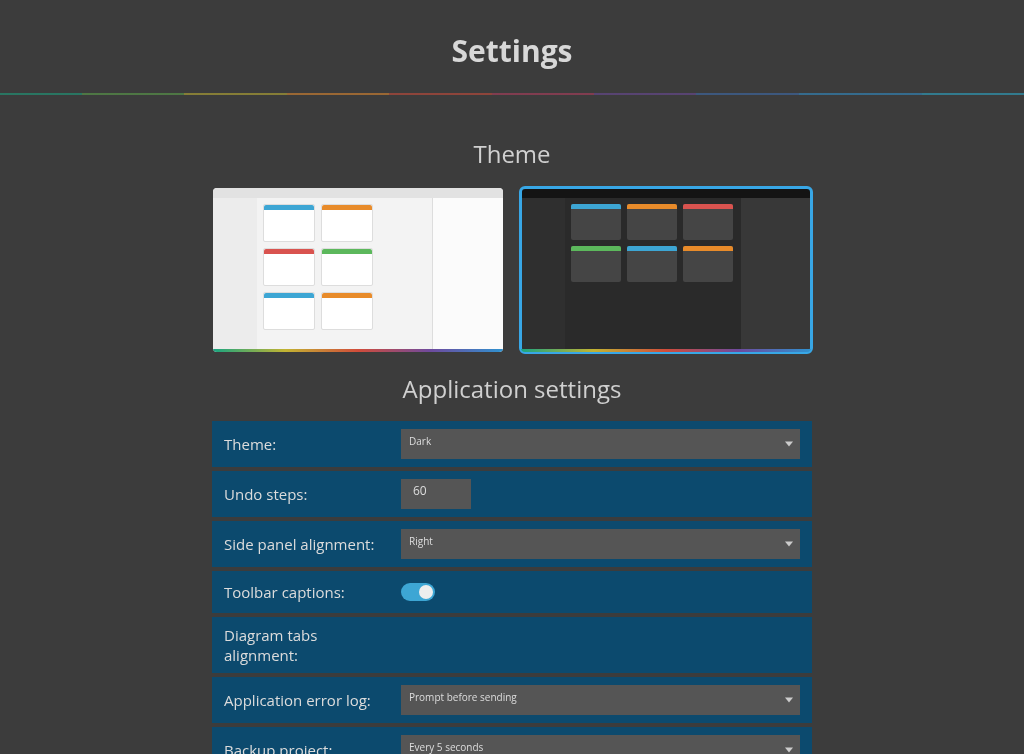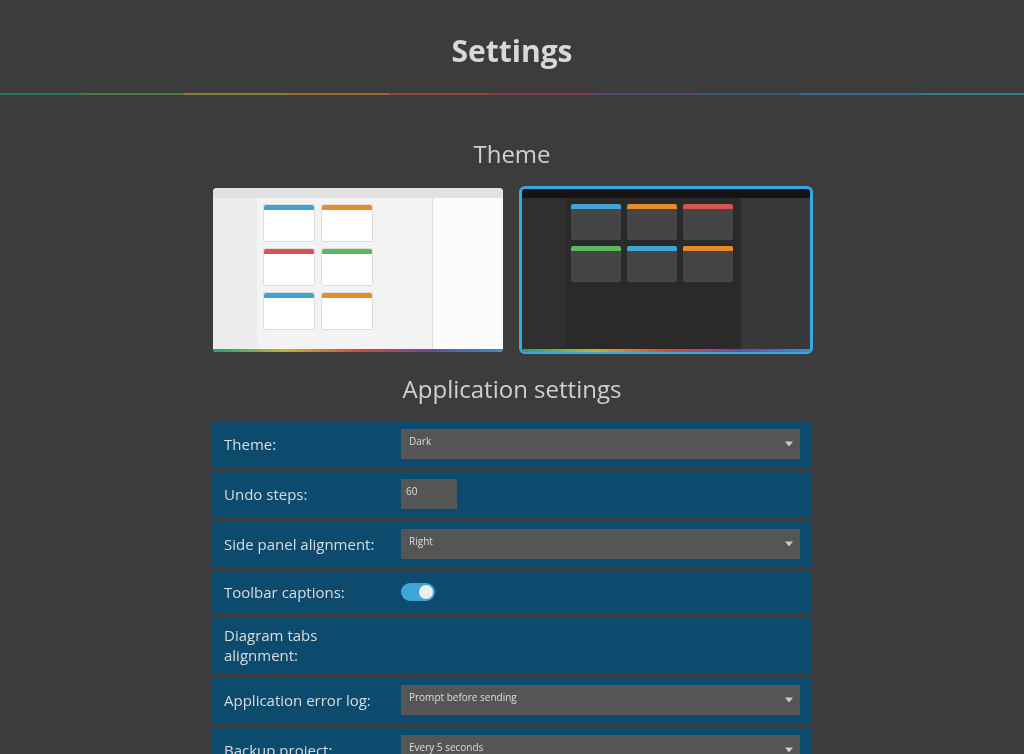--- a/index.html
+++ b/index.html
@@ -122,22 +122,22 @@
     box-sizing: content-box;
     cursor: pointer;
   }
   .sel::after{
     content:""; position:absolute; right:7px; top:50%; transform:translateY(-50%);
     border-left:4px solid transparent; border-right:4px solid transparent;
     border-top:5px solid #ccc;
   }
   .numbox {
     width: 46px;
-    background:#555; color:#ddd; font-size:10px;
-    padding:4px 5px; border:none; height:22px; line-height:16px;
+    background:#555; color:#ddd; font-size:12px;
+    padding:4px 12px; border:none; height:22px; line-height:16px;
     box-sizing:content-box;
   }
   .toggle {
     width: 34px; height: 18px; border-radius: 9px;
     background: #3da6d4; position: relative; cursor:pointer;
   }
   .toggle .knob {
     position:absolute; right:2px; top:2px; width:14px; height:14px;
     border-radius:50%; background:#eee;
   }

